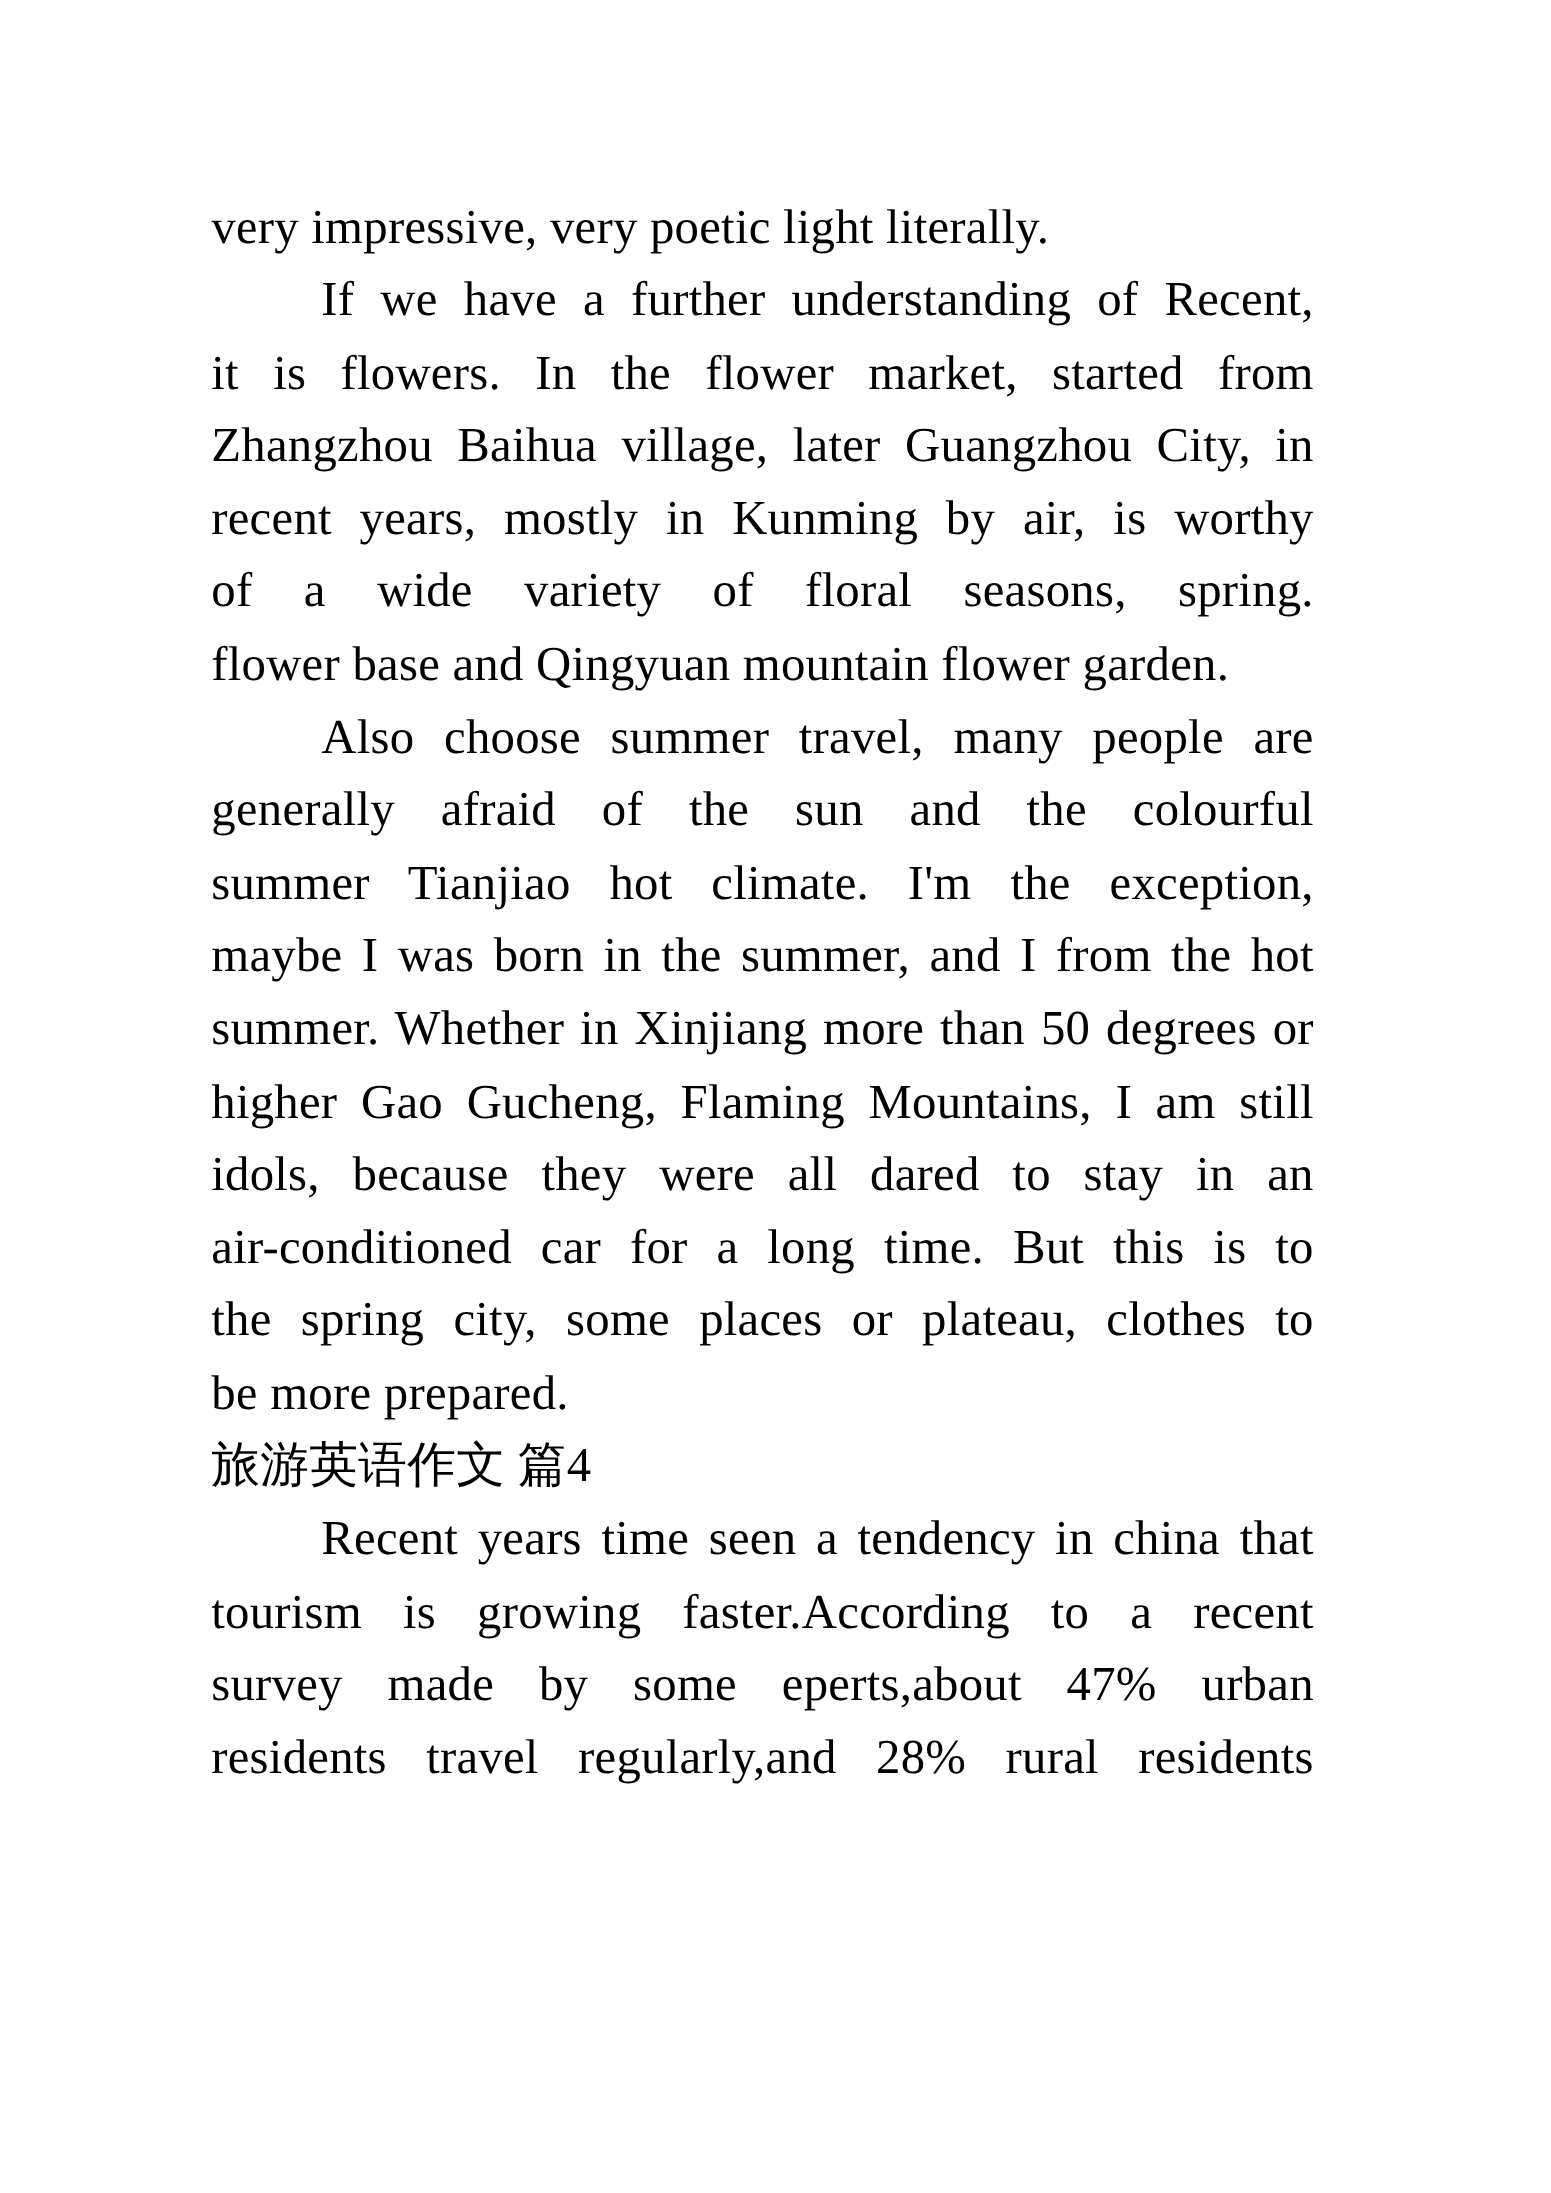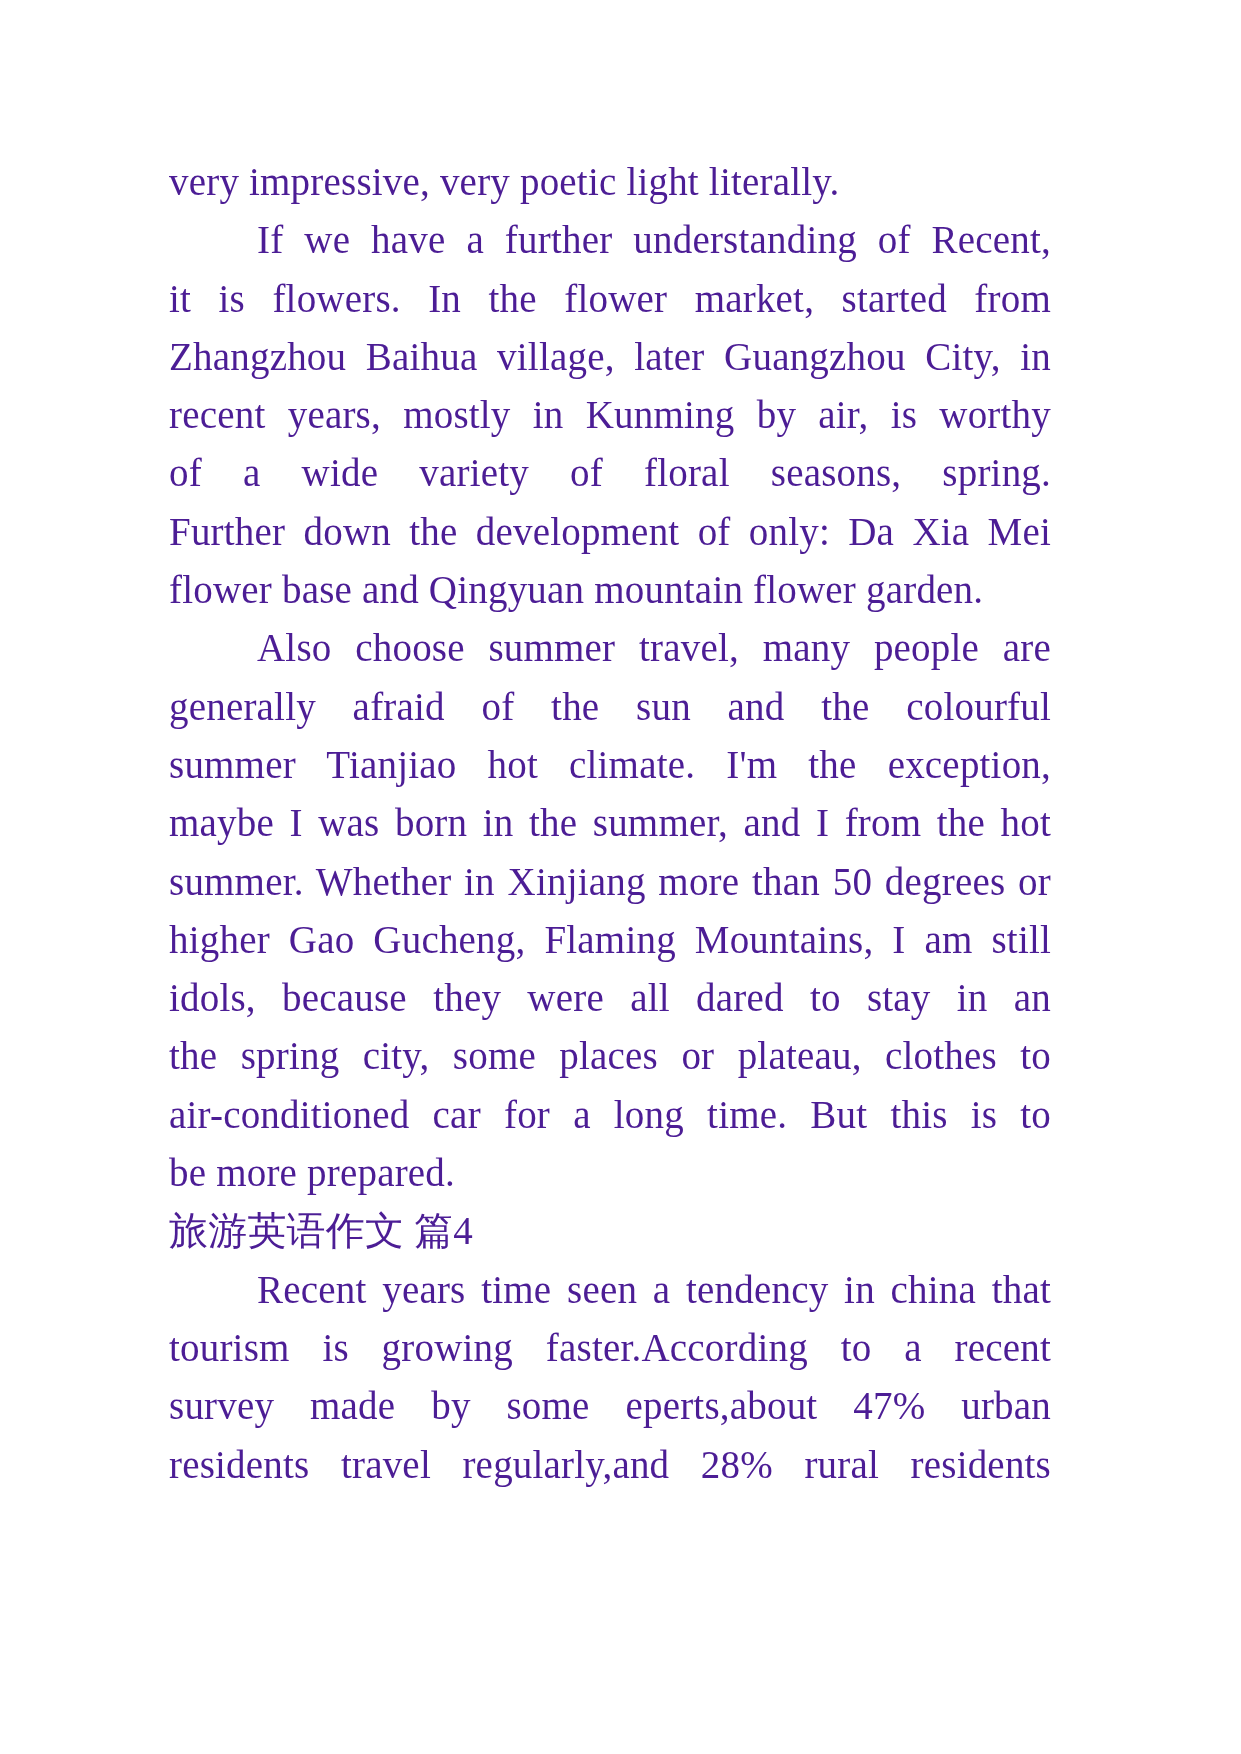--- a/index.html
+++ b/index.html
@@ -11,21 +11,21 @@
     width: 1241px;
     height: 1754px;
     overflow: hidden;
   }
   .page {
     position: relative;
     width: 1241px;
     height: 1754px;
     background: #ffffff;
     font-family: "Liberation Serif", "DejaVu Serif", serif;
-    color: #4c1d95;
+    color: #000000;
   }
   .text-block {
     position: absolute;
     left: 169px;
     top: 153px;
     width: 882px;
   }
   .line {
     font-size: 39px;
     line-height: 58.3px;
@@ -54,31 +54,30 @@
 <body>
 
 <div class="page">
   <div class="text-block">
       <div class="line plain">very impressive, very poetic light literally.</div>
       <div class="line justify indent">If we have a further understanding of Recent,</div>
       <div class="line justify">it is flowers. In the flower market, started from</div>
       <div class="line justify">Zhangzhou Baihua village, later Guangzhou City, in</div>
       <div class="line justify">recent years, mostly in Kunming by air, is worthy</div>
       <div class="line justify">of a wide variety of floral seasons, spring.</div>
-      <div class="line justify">Further down the development of only: Da Xia Mei</div>
       <div class="line plain">flower base and Qingyuan mountain flower garden.</div>
       <div class="line justify indent">Also choose summer travel, many people are</div>
       <div class="line justify">generally afraid of the sun and the colourful</div>
       <div class="line justify">summer Tianjiao hot climate. I'm the exception,</div>
       <div class="line justify">maybe I was born in the summer, and I from the hot</div>
       <div class="line justify">summer. Whether in Xinjiang more than 50 degrees or</div>
       <div class="line justify">higher Gao Gucheng, Flaming Mountains, I am still</div>
       <div class="line justify">idols, because they were all dared to stay in an</div>
+      <div class="line justify">air-conditioned car for a long time. But this is to</div>
       <div class="line justify">the spring city, some places or plateau, clothes to</div>
-      <div class="line justify">air-conditioned car for a long time. But this is to</div>
       <div class="line plain">be more prepared.</div>
       <div class="line heading">旅游英语作文 篇4</div>
       <div class="line justify indent">Recent years time seen a tendency in china that</div>
       <div class="line justify">tourism is growing faster.According to a recent</div>
       <div class="line justify">survey made by some eperts,about 47% urban</div>
       <div class="line justify">residents travel regularly,and 28% rural residents</div>
     </div>
 </div>
 
 </body></html>

